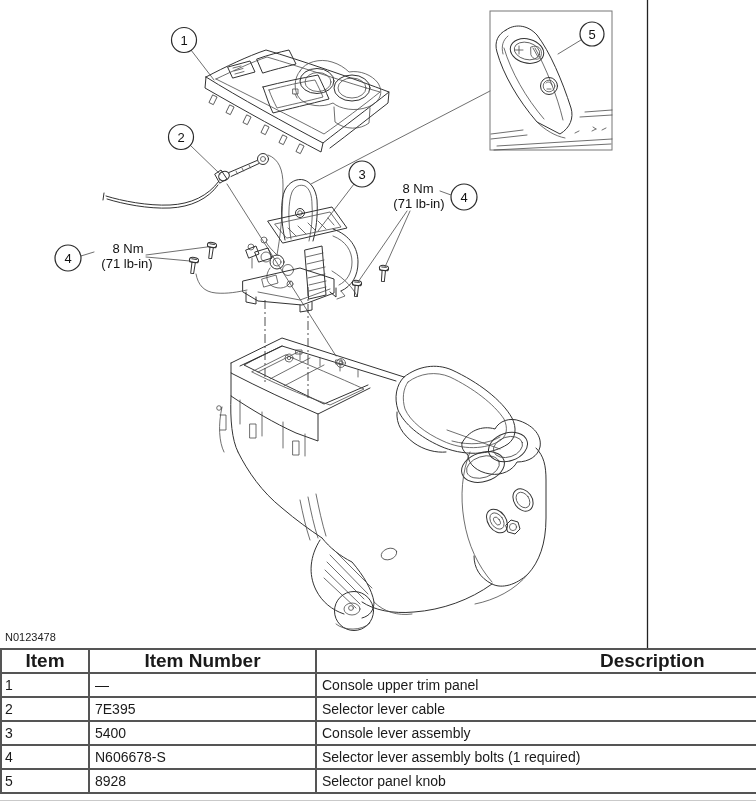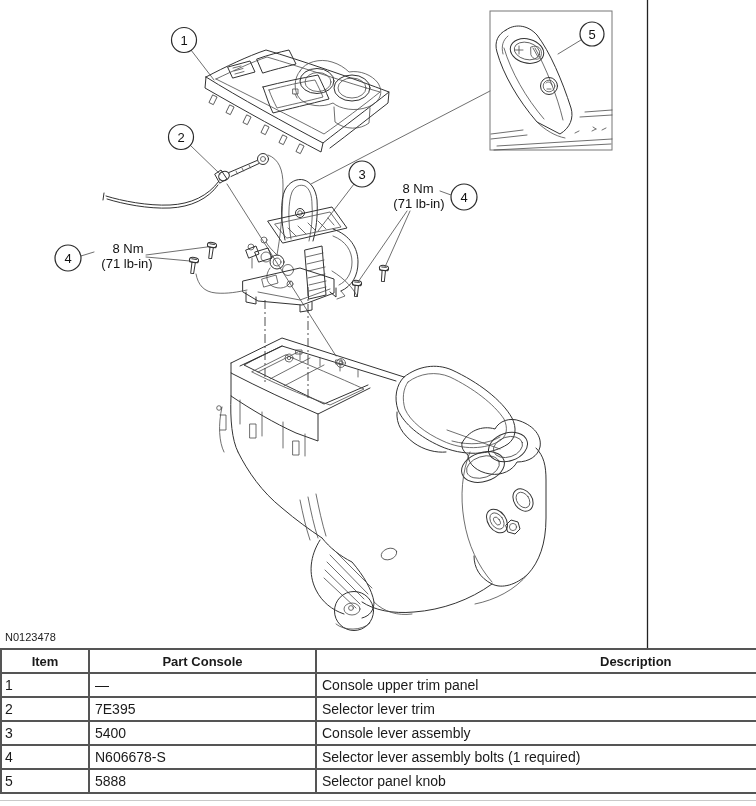--- a/index.html
+++ b/index.html
@@ -24,21 +24,21 @@
 
   
   table.parts {
     width:756px; border-collapse:collapse; table-layout:fixed;
     font-family:"Liberation Sans",sans-serif;
   }
   table.parts th, table.parts td {
     border:2px solid #555555; box-sizing:border-box;
     overflow:hidden; white-space:nowrap;
   }
-  table.parts th { font-size:13px; font-weight:bold; height:24px; text-align:center; padding:0; }
+  table.parts th { font-size:19px; font-weight:bold; height:24px; text-align:center; padding:0; }
   table.parts th.desc { text-align:left; padding-left:283px;margin-left:35px; }
   table.parts td { font-size:14px; height:24px; padding:1px 4px 1px 5px; text-align:left; }
   table.parts td.item { padding-left:3px; }
   .bottom-rule { width:756px; border-top:1px solid #c9c9c9; margin-top:6px; height:0; }
 </style>
 </head>
 <body>
 
 <div class="diagram-area">
 <svg width="756" height="648" viewBox="0 0 756 648" xmlns="http://www.w3.org/2000/svg">
@@ -298,45 +298,45 @@
 
 <table class="parts">
   <colgroup>
       <col style="width:88px">
       <col style="width:227px">
       <col style="width:441px">
     </colgroup>
   <thead>
     <tr>
       <th>Item</th>
-      <th>Part Console</th>
+      <th>Item Number</th>
       <th class="desc">Description</th>
     </tr>
   </thead>
   <tbody>
     <tr>
       <td class="item">1</td>
       <td>—</td>
       <td>Console upper trim panel</td>
     </tr>
     <tr>
       <td class="item">2</td>
       <td>7E395</td>
-      <td>Selector lever trim</td>
+      <td>Selector lever cable</td>
     </tr>
     <tr>
       <td class="item">3</td>
       <td>5400</td>
       <td>Console lever assembly</td>
     </tr>
     <tr>
       <td class="item">4</td>
       <td>N606678-S</td>
       <td>Selector lever assembly bolts (1 required)</td>
     </tr>
     <tr>
       <td class="item">5</td>
-      <td>5888</td>
+      <td>8928</td>
       <td>Selector panel knob</td>
     </tr>
   </tbody>
 </table>
 <div class="bottom-rule"></div>
 
 </body></html>

